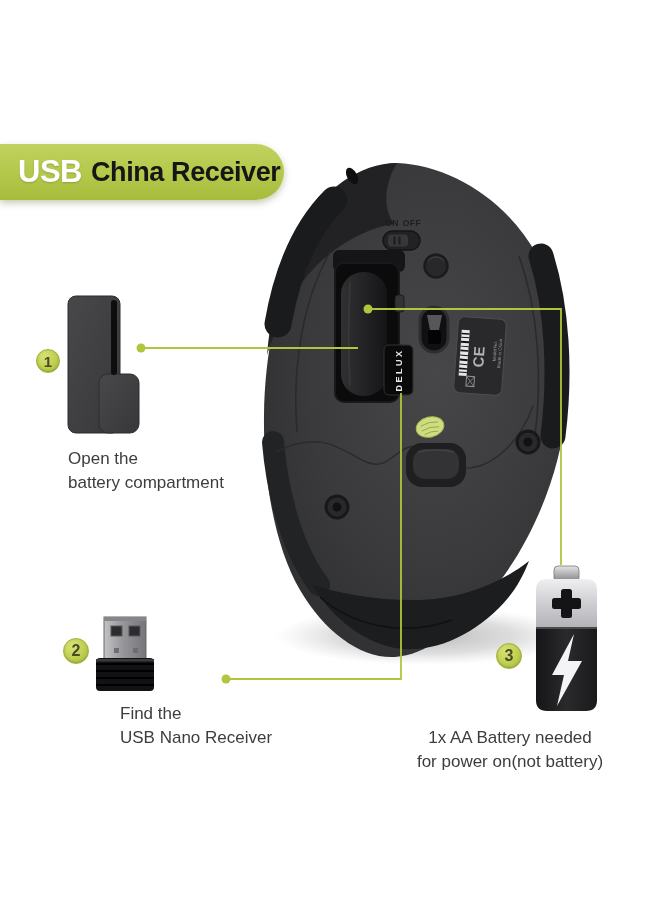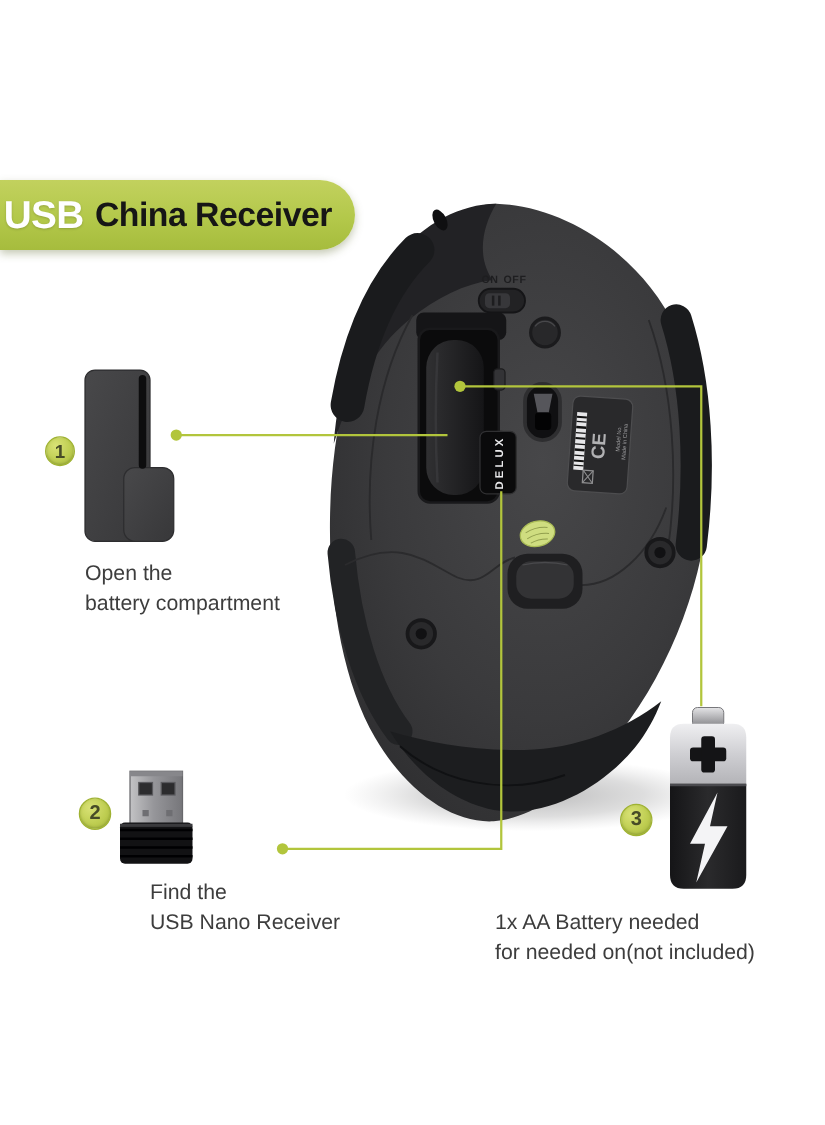--- a/index.html
+++ b/index.html
@@ -6,21 +6,21 @@
   body{width:660px;height:900px;background:#ffffff;font-family:"Liberation Sans",sans-serif;overflow:hidden;}
   .page{position:relative;width:660px;height:900px;background:#fff;}
   .scene{position:absolute;left:0;top:0;z-index:1;}
 
   
   .banner{
     position:absolute;left:0;top:144px;height:56px;width:284px;z-index:3;
     background:linear-gradient(180deg,#c2d15e 0%,#b3c84a 55%,#a6bc3d 100%);
     border-radius:0 28px 28px 0;
     box-shadow:0 3px 7px rgba(90,100,40,.35);
-    display:flex;align-items:center;padding-left:3px;box-sizing:border-box;
+    display:flex;align-items:center;padding-left:18px;box-sizing:border-box;
     white-space:nowrap;
   }
   .banner-usb{font-size:31px;font-weight:bold;color:#ffffff;letter-spacing:-.5px;
     text-shadow:0 1px 2px rgba(0,0,0,.18);margin-right:9px;}
   .banner-title{font-size:27px;font-weight:bold;color:#161616;letter-spacing:-.4px;}
 
   
   .badge{
     position:absolute;z-index:3;border-radius:50%;
     background:radial-gradient(circle at 35% 30%,#d9e276 0%,#bfce52 55%,#a9bb3c 100%);
@@ -31,21 +31,21 @@
   }
   .badge-1{left:36px;top:349px;width:22px;height:22px;font-size:15px;}
   .badge-2{left:63px;top:638px;width:24px;height:24px;font-size:16px;}
   .badge-3{left:496px;top:643px;width:24px;height:24px;font-size:16px;}
 
   
   .caption{position:absolute;z-index:3;color:#3d3d3d;font-size:17px;line-height:24px;}
   .caption span{display:block;}
   .caption-1{left:68px;top:447px;}
   .caption-2{left:120px;top:702px;}
-  .caption-3{left:396px;top:726px;width:228px;text-align:left;}
+  .caption-3{left:396px;top:726px;width:228px;text-align:center;}
 </style>
 </head>
 <body>
 
 <div class="page">
 
   <svg class="scene" width="660" height="900" viewBox="0 0 660 900">
     <defs>
       <radialGradient id="bodyGrad" cx="0.56" cy="0.42" r="0.75">
         <stop offset="0" stop-color="#474749"></stop>
@@ -268,16 +268,16 @@
   <div class="caption caption-1">
     <span>Open the</span>
     <span>battery compartment</span>
   </div>
   <div class="caption caption-2">
     <span>Find the</span>
     <span>USB Nano Receiver</span>
   </div>
   <div class="caption caption-3">
     <span>1x AA Battery needed</span>
-    <span>for needed on(not included)</span>
+    <span>for power on(not battery)</span>
   </div>
 
 </div>
 
 </body></html>

